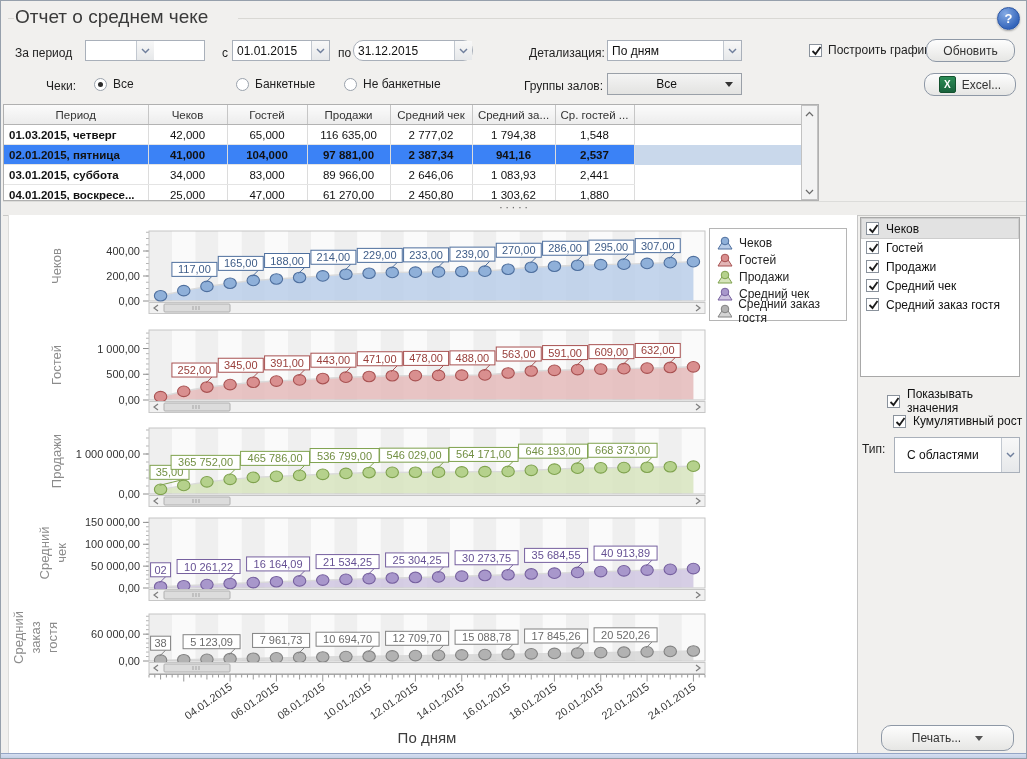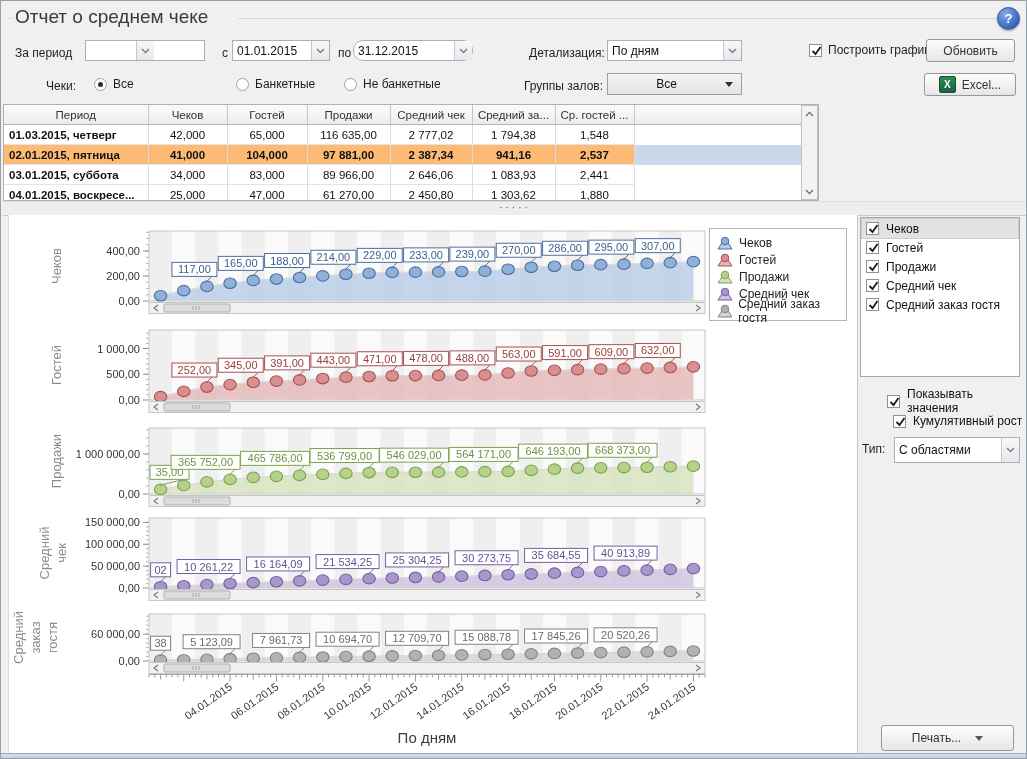--- a/index.html
+++ b/index.html
@@ -9,35 +9,35 @@
   #page-title{font-size:19px;color:#3a3a3a;}
   .groupline{height:1px;background:#d9d8d4;}
   
   .combo{position:absolute;height:21px;background:#fff;border:1px solid #a9b0ba;box-sizing:border-box;display:flex;align-items:center;}
   .combo .ctext{flex:1;font-size:12px;color:#111;padding:0 4px;white-space:nowrap;overflow:hidden;}
   .combo .cbtn{width:17px;height:100%;background:linear-gradient(#f8f8f8,#e6e8ea);border-left:1px solid #c2c8d0;display:flex;align-items:center;justify-content:center;}
   .combo-gray{position:absolute;height:22px;background:linear-gradient(#f4f4f4,#e3e3e1);border:1px solid #9aa0a8;box-sizing:border-box;display:flex;align-items:center;}
   .combo-gray .ctext{flex:1;text-align:center;font-size:12px;color:#111;}
   .tri-down{width:0;height:0;border-left:4px solid transparent;border-right:4px solid transparent;border-top:5px solid #333;margin-right:8px;}
   
-  .btn{position:absolute;border:1px solid #8e98a6;border-radius:3px;background:linear-gradient(#fdfdfd,#eceveb,#e6e6e4);background:linear-gradient(#fdfdfd,#e6e6e4);font-size:12px;color:#333;display:flex;align-items:center;justify-content:center;box-sizing:border-box;}
+  .btn{position:absolute;border:1px solid #8e98a6;border-radius:10px;background:linear-gradient(#fdfdfd,#eceveb,#e6e6e4);background:linear-gradient(#fdfdfd,#e6e6e4);font-size:12px;color:#333;display:flex;align-items:center;justify-content:center;box-sizing:border-box;}
   
   .cb{width:13px;height:13px;background:#fff;border:1px solid #8a929c;box-sizing:border-box;display:inline-block;position:relative;flex:none;}
   .cb svg{position:absolute;left:0;top:-1px;}
   .radio{width:13px;height:13px;border-radius:50%;background:#fff;border:1px solid #9aa2ac;box-sizing:border-box;display:inline-block;position:relative;flex:none;}
   .radio.sel::after{content:"";position:absolute;left:3px;top:3px;width:5px;height:5px;border-radius:50%;background:#2c2c2c;}
   .hrow{position:absolute;display:flex;align-items:center;gap:6px;}
   
   #rtable{border-collapse:collapse;table-layout:fixed;width:1005px;font-size:11.5px;background:#fff;}
   #rtable th{font-weight:normal;color:#333;background:linear-gradient(#fbfbfb,#ececec);border-right:1px solid #c6c6c6;border-bottom:1px solid #b3b3b3;height:19px;padding:0 2px;white-space:nowrap;overflow:hidden;text-align:center;}
   #rtable th.filler{border-right:none;}
   #rtable td{height:19px;padding:0 5px;border-bottom:1px solid #e4e4e4;border-right:1px solid #dcdcdc;white-space:nowrap;overflow:hidden;text-align:center;color:#111;}
   #rtable td.c0{text-align:left;font-weight:bold;}
   #rtable td.filler{border-right:none;border-bottom:none;}
-  #rtable tr.sel td{background:#fdba74;font-weight:bold;}
+  #rtable tr.sel td{background:#3b82f6;font-weight:bold;}
   #rtable tr.sel td.filler{background:#c9d8eb;}
   .vsb{position:absolute;width:17px;background:#f3f3f3;border:1px solid #c2c2c2;box-sizing:border-box;}
   .vsb .arr{position:absolute;left:0;width:15px;height:15px;display:flex;align-items:center;justify-content:center;}
   
   #splitter{background:#efeeec;border-top:1px solid #dcdcda;border-bottom:1px solid #c9c9c7;text-align:center;color:#6f6f6f;font-size:13px;letter-spacing:2px;line-height:9px;}
   
   #chart-panel{background:#fff;border-right:1px solid #c5c5c5;border-left:1px solid #dcdcda;box-sizing:border-box;}
   #legend{background:#fff;border:1px solid #b5b5b5;box-sizing:border-box;padding-top:5px;}
   .leg-item{display:flex;align-items:center;height:17px;padding-left:7px;gap:6px;font-size:12px;color:#222;}
   #series-list{background:#fff;border:1px solid #a8a8a8;box-sizing:border-box;padding:1px;}
@@ -963,21 +963,21 @@
   </div>
   <div class="opt-row" style="left:892px;top:413px;">
     <span class="cb">
         <svg width="13" height="13">
           <path d="M2.5 7 L5.5 10 L10.5 3" stroke="#1c1c1c" stroke-width="1.8" fill="none"></path>
         </svg>
       </span>
     <span>Кумулятивный рост</span>
   </div>
   <div class="abs lbl" style="left:861px;top:441px;">Тип:</div>
-  <div class="combo" style="left:893px;top:436px;width:126px;height:26px;">
+  <div class="combo" style="left:893px;top:436px;width:126px;height:36px;padding-left:8px;">
     <span class="ctext">С областями</span>
     <span class="cbtn">
         <svg width="9" height="6">
           <path d="M1 1 L4.5 4.6 L8 1" stroke="#6f7f9c" stroke-width="1.4" fill="none"></path>
         </svg>
       </span>
   </div>
   <div class="btn" style="left:880px;top:724px;width:133px;height:26px;gap:14px;">
     <span>Печать...</span>
     <span class="tri-down" style="margin:0;border-top-color:#555;"></span>

